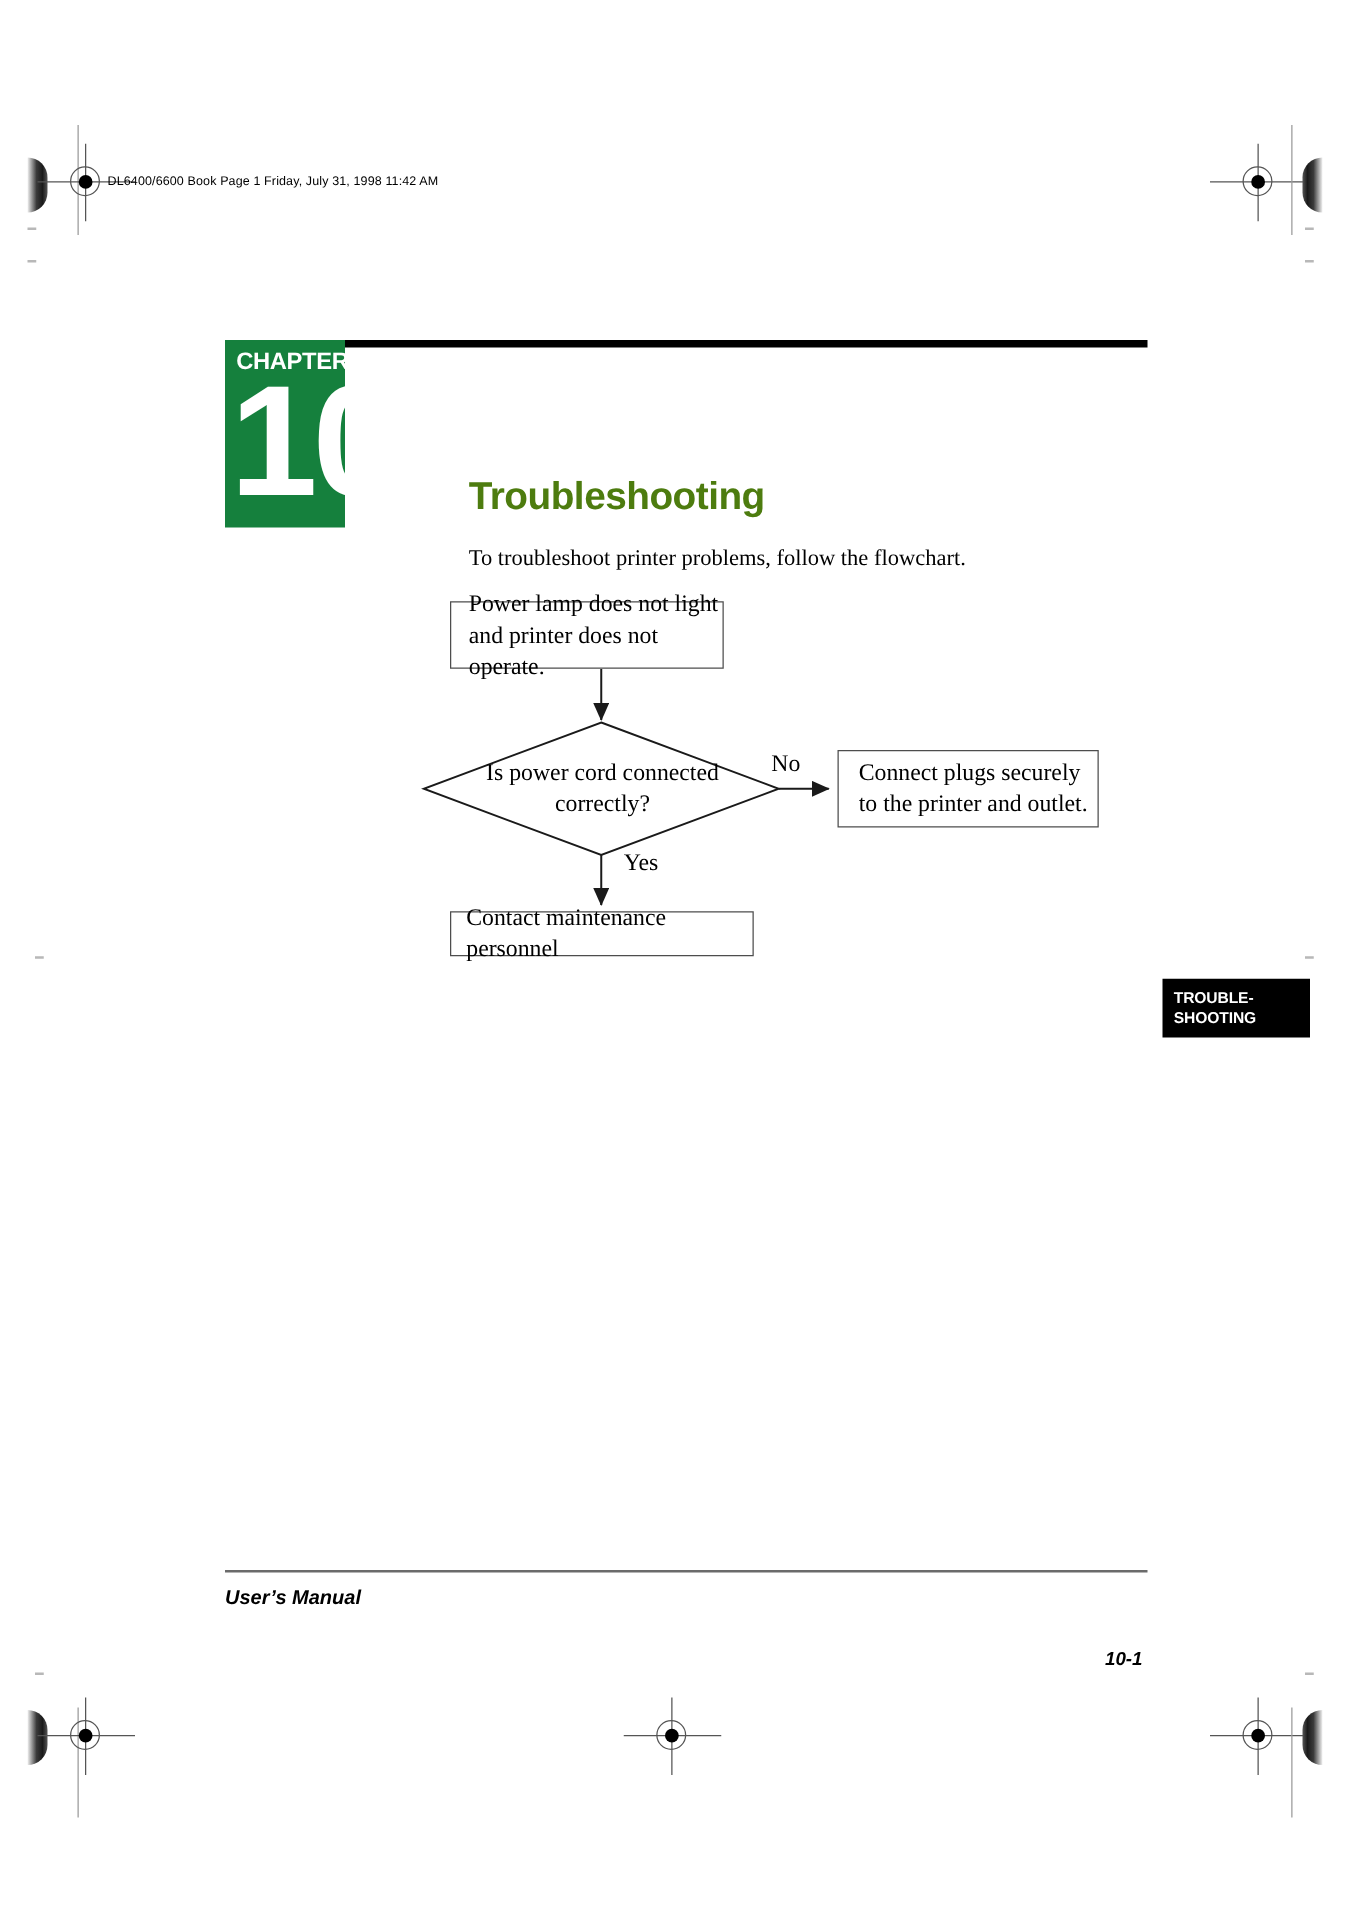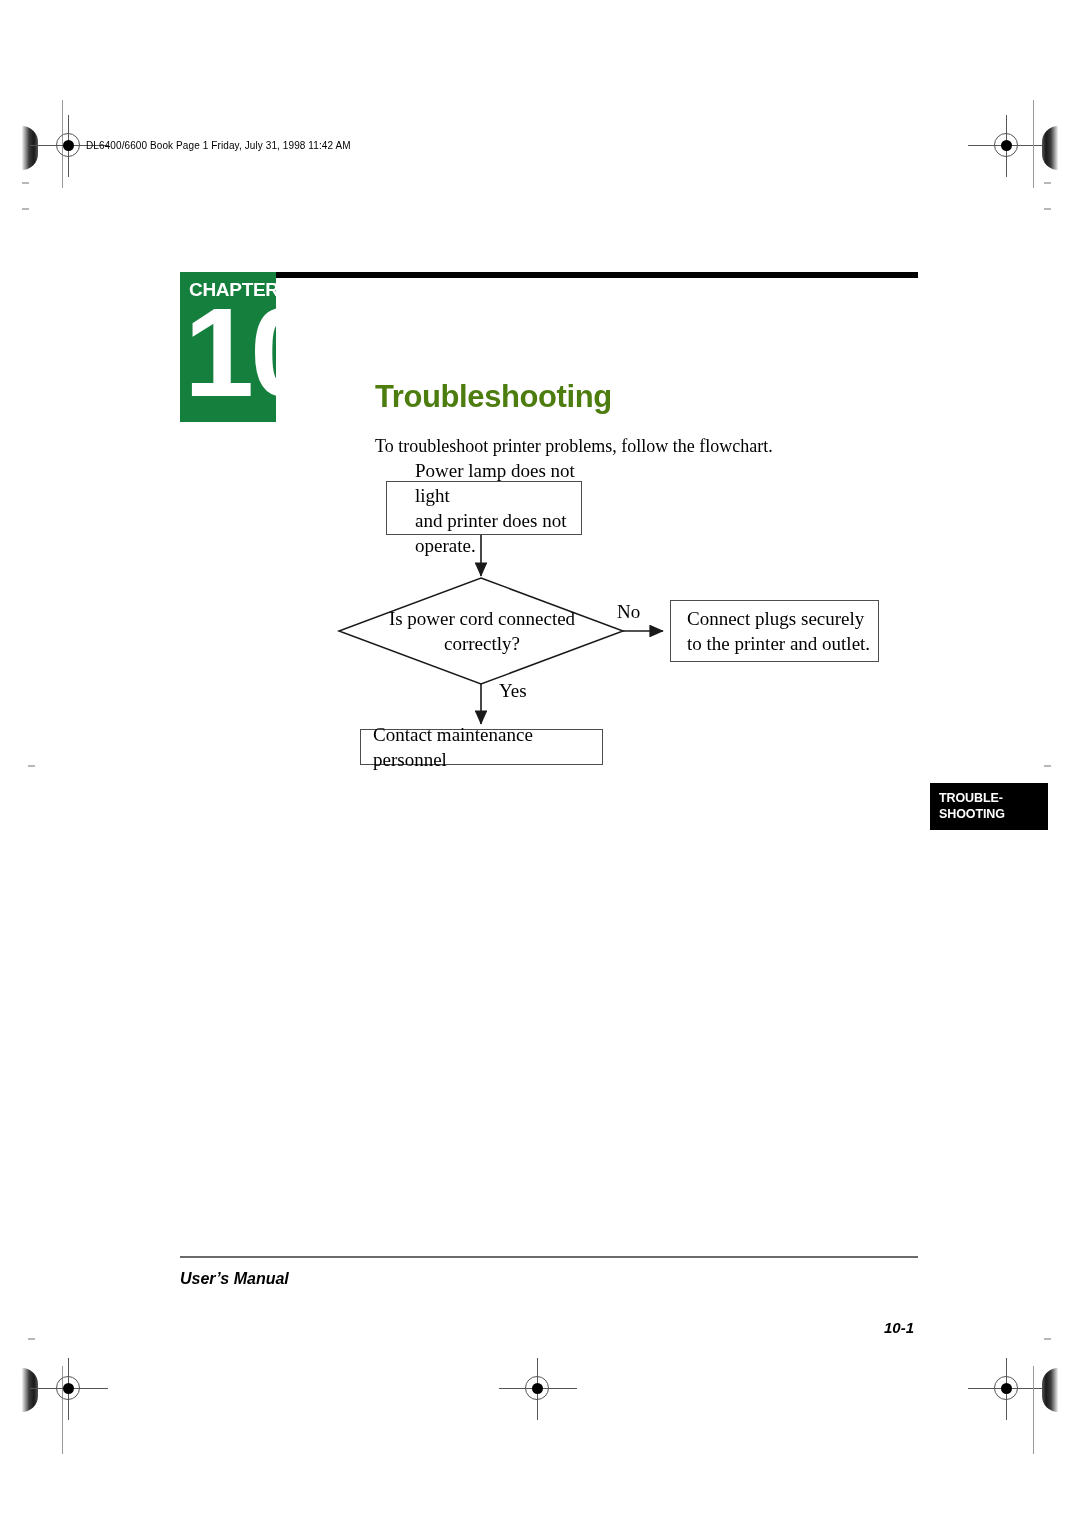--- a/index.html
+++ b/index.html
@@ -159,23 +159,22 @@
     display: flex;
     flex-direction: column;
     justify-content: center;
     font-size: 19px;
     line-height: 25px;
   }
   .node-box .ln { display: block; }
 
   #node-problem {
     left: 360px; top: 481px;
-    width: 196px; height: 54px;
-    padding-left: 28px;
-    margin-left: 26px;
+    width: 219px; height: 54px;
+    padding-left: 14px;
   }
   #node-action {
     left: 670px; top: 600px;
     width: 209px; height: 62px;
     padding-left: 16px;
   }
   #node-contact {
     left: 360px; top: 729px;
     width: 243px; height: 36px;
     padding-left: 12px;

